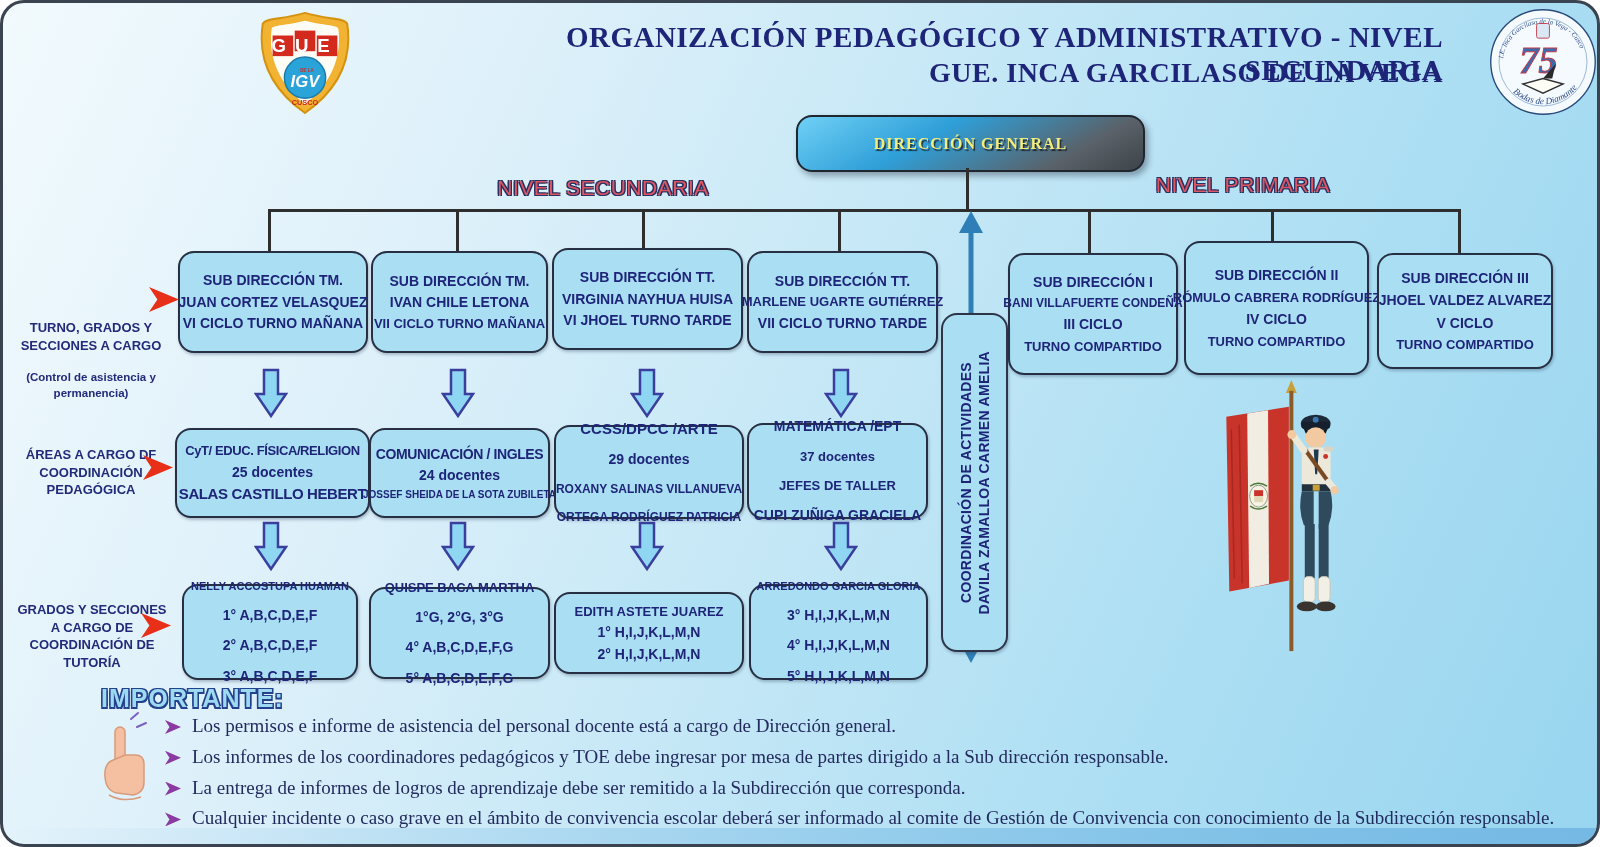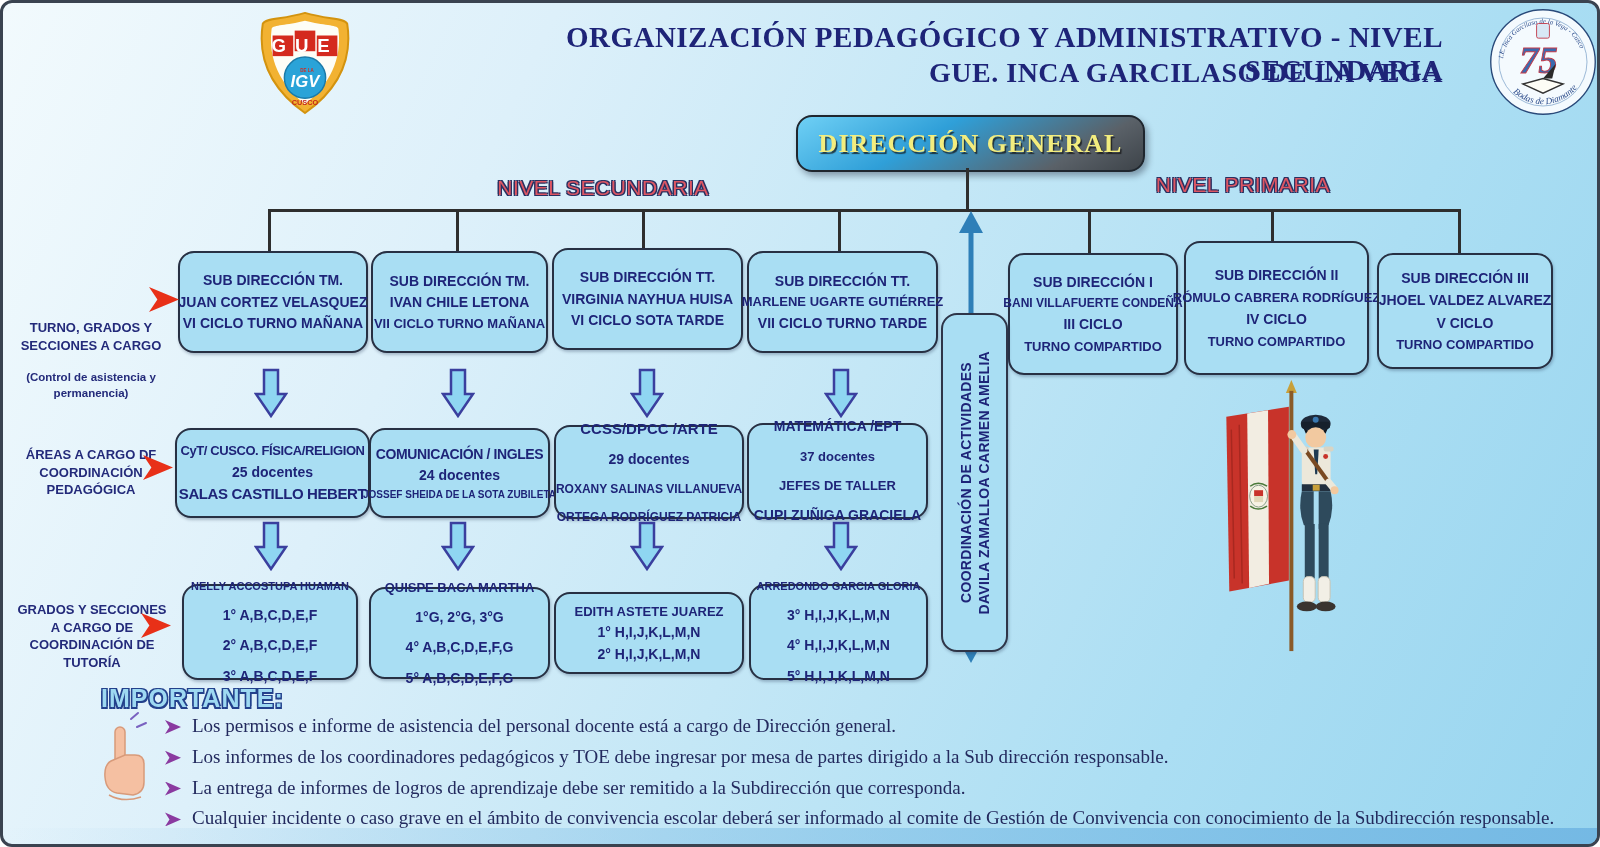--- a/index.html
+++ b/index.html
@@ -1,35 +1,35 @@
 <!DOCTYPE html>
 <html><head>
 <meta charset="utf-8">
 <style>
   html,body{margin:0;padding:0;background:#ffffff;}
   #poster{
     position:relative;width:1600px;height:847px;box-sizing:border-box;
-    border:3px solid #3a4350;border-radius:12px;overflow:hidden;
+    border:3px solid #3a4350;border-radius:24px;overflow:hidden;
     background:linear-gradient(115deg,#f2fafd 0%,#ddf0fa 28%,#c4e7f6 52%,#abdef3 76%,#98d5ef 100%);
     font-family:"Liberation Sans",sans-serif;
   }
   .abs{position:absolute;}
   
   .title-line{position:absolute;left:370px;width:1070px;text-align:right;
     font-family:"Liberation Serif",serif;font-weight:bold;color:#1e2478;letter-spacing:.5px;}
   #title1{top:18px;font-size:29px;}
   #title2{top:54px;font-size:28px;}
   
   .root-box{
     position:absolute;left:793px;top:112px;width:345px;height:53px;border-radius:16px;
     border:2.5px solid #1f262e;display:flex;align-items:center;justify-content:center;
     background:linear-gradient(150deg,#6fd0f5 0%,#2f9fd8 38%,#5a6168 78%,#3d4349 100%);
     box-shadow:3px 4px 6px rgba(30,40,60,.4);
   }
-  .root-box span{font-family:"Liberation Serif",serif;font-weight:bold;font-size:26px;
+  .root-box span{font-family:"Liberation Serif",serif;font-weight:bold;font-size:16px;
     color:#f3ed7e;letter-spacing:1px;text-shadow:1.5px 1.5px 1px rgba(20,20,20,.75);}
   
   .nivel{position:absolute;font-weight:normal;font-size:21px;color:#dd5663;letter-spacing:.5px;text-align:center;
     text-shadow:-1.2px -1.2px 0 #2a3060,1.2px -1.2px 0 #2a3060,-1.2px 1.2px 0 #2a3060,1.2px 1.2px 0 #2a3060;}
   
   .cline{position:absolute;background:#2e2e2e;}
   
   .obox{position:absolute;background:#a9def3;border:2px solid #273043;border-radius:16px;
     display:flex;flex-direction:column;justify-content:center;align-items:center;
     color:#1e2478;font-weight:bold;text-align:center;line-height:1.18;
@@ -133,21 +133,21 @@
     <div class="bl t14">VI CICLO TURNO MAÑANA</div>
   </div>
   <div class="obox g5" style="left:368px;top:248px;width:173px;height:98px">
     <div class="bl t14">SUB DIRECCIÓN TM.</div>
     <div class="bl t14">IVAN CHILE LETONA</div>
     <div class="bl t13">VII CICLO TURNO MAÑANA</div>
   </div>
   <div class="obox g5" style="left:549px;top:245px;width:187px;height:98px">
     <div class="bl t14">SUB DIRECCIÓN TT.</div>
     <div class="bl t14">VIRGINIA NAYHUA HUISA</div>
-    <div class="bl t14">VI CICLO SOTA TARDE</div>
+    <div class="bl t14">VI JHOEL TURNO TARDE</div>
   </div>
   <div class="obox g5" style="left:744px;top:248px;width:187px;height:98px">
     <div class="bl t14">SUB DIRECCIÓN TT.</div>
     <div class="bl t13">MARLENE UGARTE GUTIÉRREZ</div>
     <div class="bl t14">VII CICLO TURNO TARDE</div>
   </div>
 
   <div class="obox g6" style="left:1005px;top:250px;width:166px;height:118px">
     <div class="bl t14">SUB DIRECCIÓN I</div>
     <div class="bl t12">BANI VILLAFUERTE CONDEÑA</div>
@@ -174,21 +174,21 @@
       <path d="M10 2 h14 v24 h8 L17 48 L2 26 h8 Z" fill="#8fd6f2" stroke="#3a3f9e" stroke-width="2.5"></path>
     </svg>
   <svg class="darrow" style="left:627px;top:365px" width="34" height="50" viewBox="0 0 34 50">
       <path d="M10 2 h14 v24 h8 L17 48 L2 26 h8 Z" fill="#8fd6f2" stroke="#3a3f9e" stroke-width="2.5"></path>
     </svg>
   <svg class="darrow" style="left:821px;top:365px" width="34" height="50" viewBox="0 0 34 50">
       <path d="M10 2 h14 v24 h8 L17 48 L2 26 h8 Z" fill="#8fd6f2" stroke="#3a3f9e" stroke-width="2.5"></path>
     </svg>
 
   <div class="obox g5" style="left:172px;top:425px;width:191px;height:86px">
-    <div class="bl t13 tight">CyT/ CUSCO. FÍSICA/RELIGION</div>
+    <div class="bl t13 tight">CyT/ EDUC. FÍSICA/RELIGION</div>
     <div class="bl t14">25 docentes</div>
     <div class="bl t15 tight">SALAS CASTILLO HEBERT</div>
   </div>
   <div class="obox g5" style="left:366px;top:425px;width:177px;height:86px">
     <div class="bl t14 tight">COMUNICACIÓN / INGLES</div>
     <div class="bl t14">24 docentes</div>
     <div class="bl t10">JOSSEF SHEIDA DE LA SOTA ZUBILETA</div>
   </div>
   <div class="obox g2" style="left:551px;top:422px;width:186px;height:90px">
     <div class="bl t15">CCSS/DPCC /ARTE</div>

